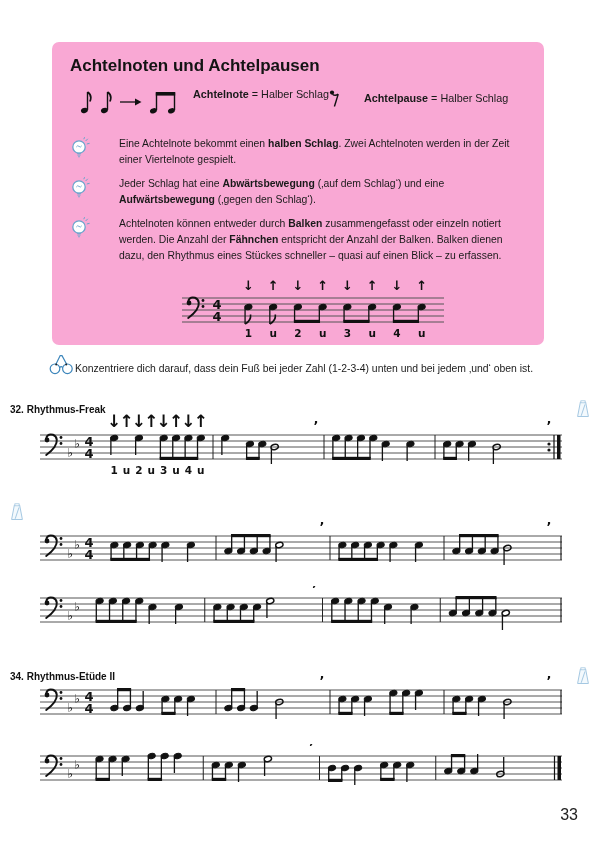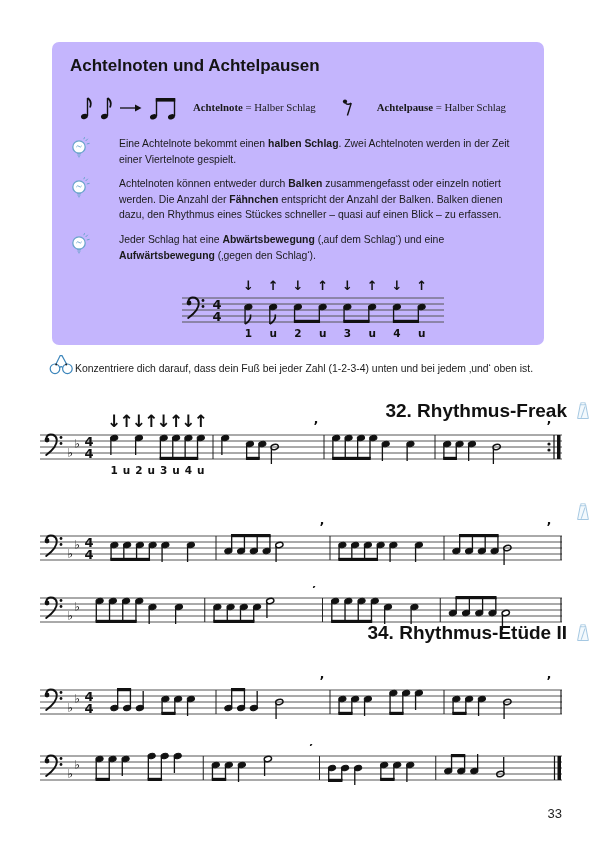--- a/index.html
+++ b/index.html
@@ -2,41 +2,41 @@
 <html><head>
 <meta charset="utf-8">
 <style>
   html,body{margin:0;padding:0;}
   body{
     width:600px;height:849px;position:relative;background:#ffffff;
     font-family:"Liberation Sans",sans-serif;color:#1a1a1a;overflow:hidden;
   }
   .infobox{
     position:absolute;left:52px;top:42px;width:492px;height:303px;
-    background:#c4b5fd;border-radius:7px;box-sizing:border-box;
+    background:#f9a8d4;border-radius:7px;box-sizing:border-box;
     padding:14px 20px 0 18px;
   }
   .title{font-size:17px;font-weight:600;margin:0 0 12px 0;color:#141414;}
-  .legend{display:flex;align-items:center;height:38px;margin-left:10px;font-family:Liberation Serif, serif;}
+  .legend{display:flex;align-items:flex-start;height:38px;margin-left:10px;}
   .legend-icons{display:flex;align-items:flex-end;gap:7px;}
   .legend-label{font-size:10.8px;margin-left:14px;white-space:nowrap;}
   .legend-rest-group{display:flex;align-items:center;margin-left:auto;margin-right:18px;gap:24px;}
   .tips{margin-top:10px;}
   .tip{display:flex;gap:27px;margin-bottom:9px;align-items:flex-start;}
   .tip-icon{flex:0 0 auto;margin-top:1px;}
   .tip-text{font-size:10.4px;line-height:1.5;flex:1;}
   .intro-wrap{margin:2px 0 0 112px;}
   .hint{position:absolute;left:48px;top:352px;width:512px;display:flex;align-items:flex-start;}
   .hint-text{font-size:10.4px;line-height:1.45;margin-top:9px;}
   .ex-head{
-    position:absolute;left:10px;width:580px;display:flex;justify-content:flex-end;
-    align-items:center;gap:9px;font-size:19px;font-weight:bold;color:#111;
+    position:absolute;left:10px;width:580px;display:flex;justify-content:space-between;
+    align-items:center;gap:9px;font-size:10px;font-weight:bold;color:#111;
   }
   .staff-svg{position:absolute;left:40px;}
-  .pageno{position:absolute;right:38px;top:806px;font-size:13px;color:#222;}
+  .pageno{position:absolute;right:22px;top:806px;font-size:16px;color:#222;}
   .b{font-weight:bold;}
 </style>
 </head>
 <body>
 
 <div>
 
   <section class="infobox">
     <h1 class="title">Achtelnoten und Achtelpausen</h1>
 
@@ -86,30 +86,30 @@
         </svg>
         <div class="tip-text"><span>Eine Achtelnote bekommt einen </span><span class="b">halben Schlag</span><span>. Zwei Achtelnoten werden in der Zeit einer Viertelnote gespielt.</span></div>
       </div>
       <div class="tip">
         <svg class="tip-icon" width="22" height="24" viewBox="0 0 22 24">
           <circle cx="9" cy="10" r="6.2" fill="#ffffff" stroke="#6aa3cc" stroke-width="1.3"></circle>
           <path d="M6.3 10 q1.3-2.2 2.7-0.6 q1.4 1.6 2.7-0.6" stroke="#6aa3cc" stroke-width="0.9" fill="none"></path>
           <path d="M7 16.2 l4 0 M7.4 18 l3.2 0 M8.2 19.8 l1.6 0" stroke="#6aa3cc" stroke-width="1.1"></path>
           <path d="M15.6 4 l2.2-2.2 M16.8 7 l2.8-0.7 M13.8 2.2 l0.8-2" stroke="#6aa3cc" stroke-width="1"></path>
         </svg>
-        <div class="tip-text"><span>Achtelnoten können entweder durch </span><span class="b">Balken</span><span> zusammengefasst oder einzeln notiert werden. Die Anzahl der </span><span class="b">Fähnchen</span><span> entspricht der Anzahl der Balken. Balken dienen dazu, den Rhythmus eines Stückes schneller – quasi auf einen Blick – zu erfassen.</span></div>
+        <div class="tip-text"><span>Jeder Schlag hat eine </span><span class="b">Abwärtsbewegung</span><span> (‚auf dem Schlag‘) und eine </span><span class="b">Aufwärtsbewegung</span><span> (‚gegen den Schlag‘).</span></div>
       </div>
       <div class="tip">
         <svg class="tip-icon" width="22" height="24" viewBox="0 0 22 24">
           <circle cx="9" cy="10" r="6.2" fill="#ffffff" stroke="#6aa3cc" stroke-width="1.3"></circle>
           <path d="M6.3 10 q1.3-2.2 2.7-0.6 q1.4 1.6 2.7-0.6" stroke="#6aa3cc" stroke-width="0.9" fill="none"></path>
           <path d="M7 16.2 l4 0 M7.4 18 l3.2 0 M8.2 19.8 l1.6 0" stroke="#6aa3cc" stroke-width="1.1"></path>
           <path d="M15.6 4 l2.2-2.2 M16.8 7 l2.8-0.7 M13.8 2.2 l0.8-2" stroke="#6aa3cc" stroke-width="1"></path>
         </svg>
-        <div class="tip-text"><span>Jeder Schlag hat eine </span><span class="b">Abwärtsbewegung</span><span> (‚auf dem Schlag‘) und eine </span><span class="b">Aufwärtsbewegung</span><span> (‚gegen den Schlag‘).</span></div>
+        <div class="tip-text"><span>Achtelnoten können entweder durch </span><span class="b">Balken</span><span> zusammengefasst oder einzeln notiert werden. Die Anzahl der </span><span class="b">Fähnchen</span><span> entspricht der Anzahl der Balken. Balken dienen dazu, den Rhythmus eines Stückes schneller – quasi auf einen Blick – zu erfassen.</span></div>
       </div>
     </div>
 
     <div class="intro-wrap">
       <svg width="262" height="74" viewBox="0 0 262 74">
           <line x1="0" y1="26" x2="262" y2="26" stroke="#555" stroke-width="1"></line>
           <line x1="0" y1="32" x2="262" y2="32" stroke="#555" stroke-width="1"></line>
           <line x1="0" y1="38" x2="262" y2="38" stroke="#555" stroke-width="1"></line>
           <line x1="0" y1="44" x2="262" y2="44" stroke="#555" stroke-width="1"></line>
           <line x1="0" y1="50" x2="262" y2="50" stroke="#555" stroke-width="1"></line>
@@ -401,21 +401,21 @@
       <ellipse cx="439.296875" cy="27" rx="3.7" ry="2.6" transform="rotate(-18 439.296875 27)" fill="#111" stroke="#111" stroke-width="1"></ellipse>
       <line x1="442.596875" y1="26" x2="442.596875" y2="11.5" stroke="#111" stroke-width="1.3"></line>
       <ellipse cx="452.515625" cy="27" rx="3.7" ry="2.6" transform="rotate(-18 452.515625 27)" fill="#111" stroke="#111" stroke-width="1"></ellipse>
       <line x1="455.815625" y1="26" x2="455.815625" y2="11.5" stroke="#111" stroke-width="1.3"></line>
       <rect x="415.459375" y="10" width="41.05624999999998" height="3.2" fill="#111"></rect>
       <ellipse cx="465.734375" cy="27" rx="3.7" ry="2.6" transform="rotate(-18 465.734375 27)" fill="none" stroke="#111" stroke-width="1.5"></ellipse>
       <line x1="462.434375" y1="28" x2="462.434375" y2="44" stroke="#111" stroke-width="1.3"></line>
       <line x1="521" y1="12" x2="521" y2="36" stroke="#111" stroke-width="1.1"></line>
     </svg>
 
-  <div class="ex-head" style="top:622px;">
+  <div class="ex-head" style="top:667px;">
     <span>34. Rhythmus-Etüde II</span>
     <svg width="14" height="18" viewBox="0 0 14 18">
       <path d="M4.4 2 h5.2 l2.8 14.5 h-10.8 Z" fill="#f3f9fd" stroke="#a5c8e2" stroke-width="1"></path>
       <path d="M5.2 15.8 L9 4.4" stroke="#a5c8e2" stroke-width="1"></path>
       <rect x="4.9" y="0.8" width="4.2" height="2" fill="#ffffff" stroke="#a5c8e2" stroke-width="0.8"></rect>
     </svg>
   </div>
   <svg class="staff-svg" style="top:676px;" width="522" height="52" viewBox="0 0 522 52">
       <line x1="0" y1="14" x2="522" y2="14" stroke="#555" stroke-width="1"></line>
       <line x1="0" y1="20" x2="522" y2="20" stroke="#555" stroke-width="1"></line>

